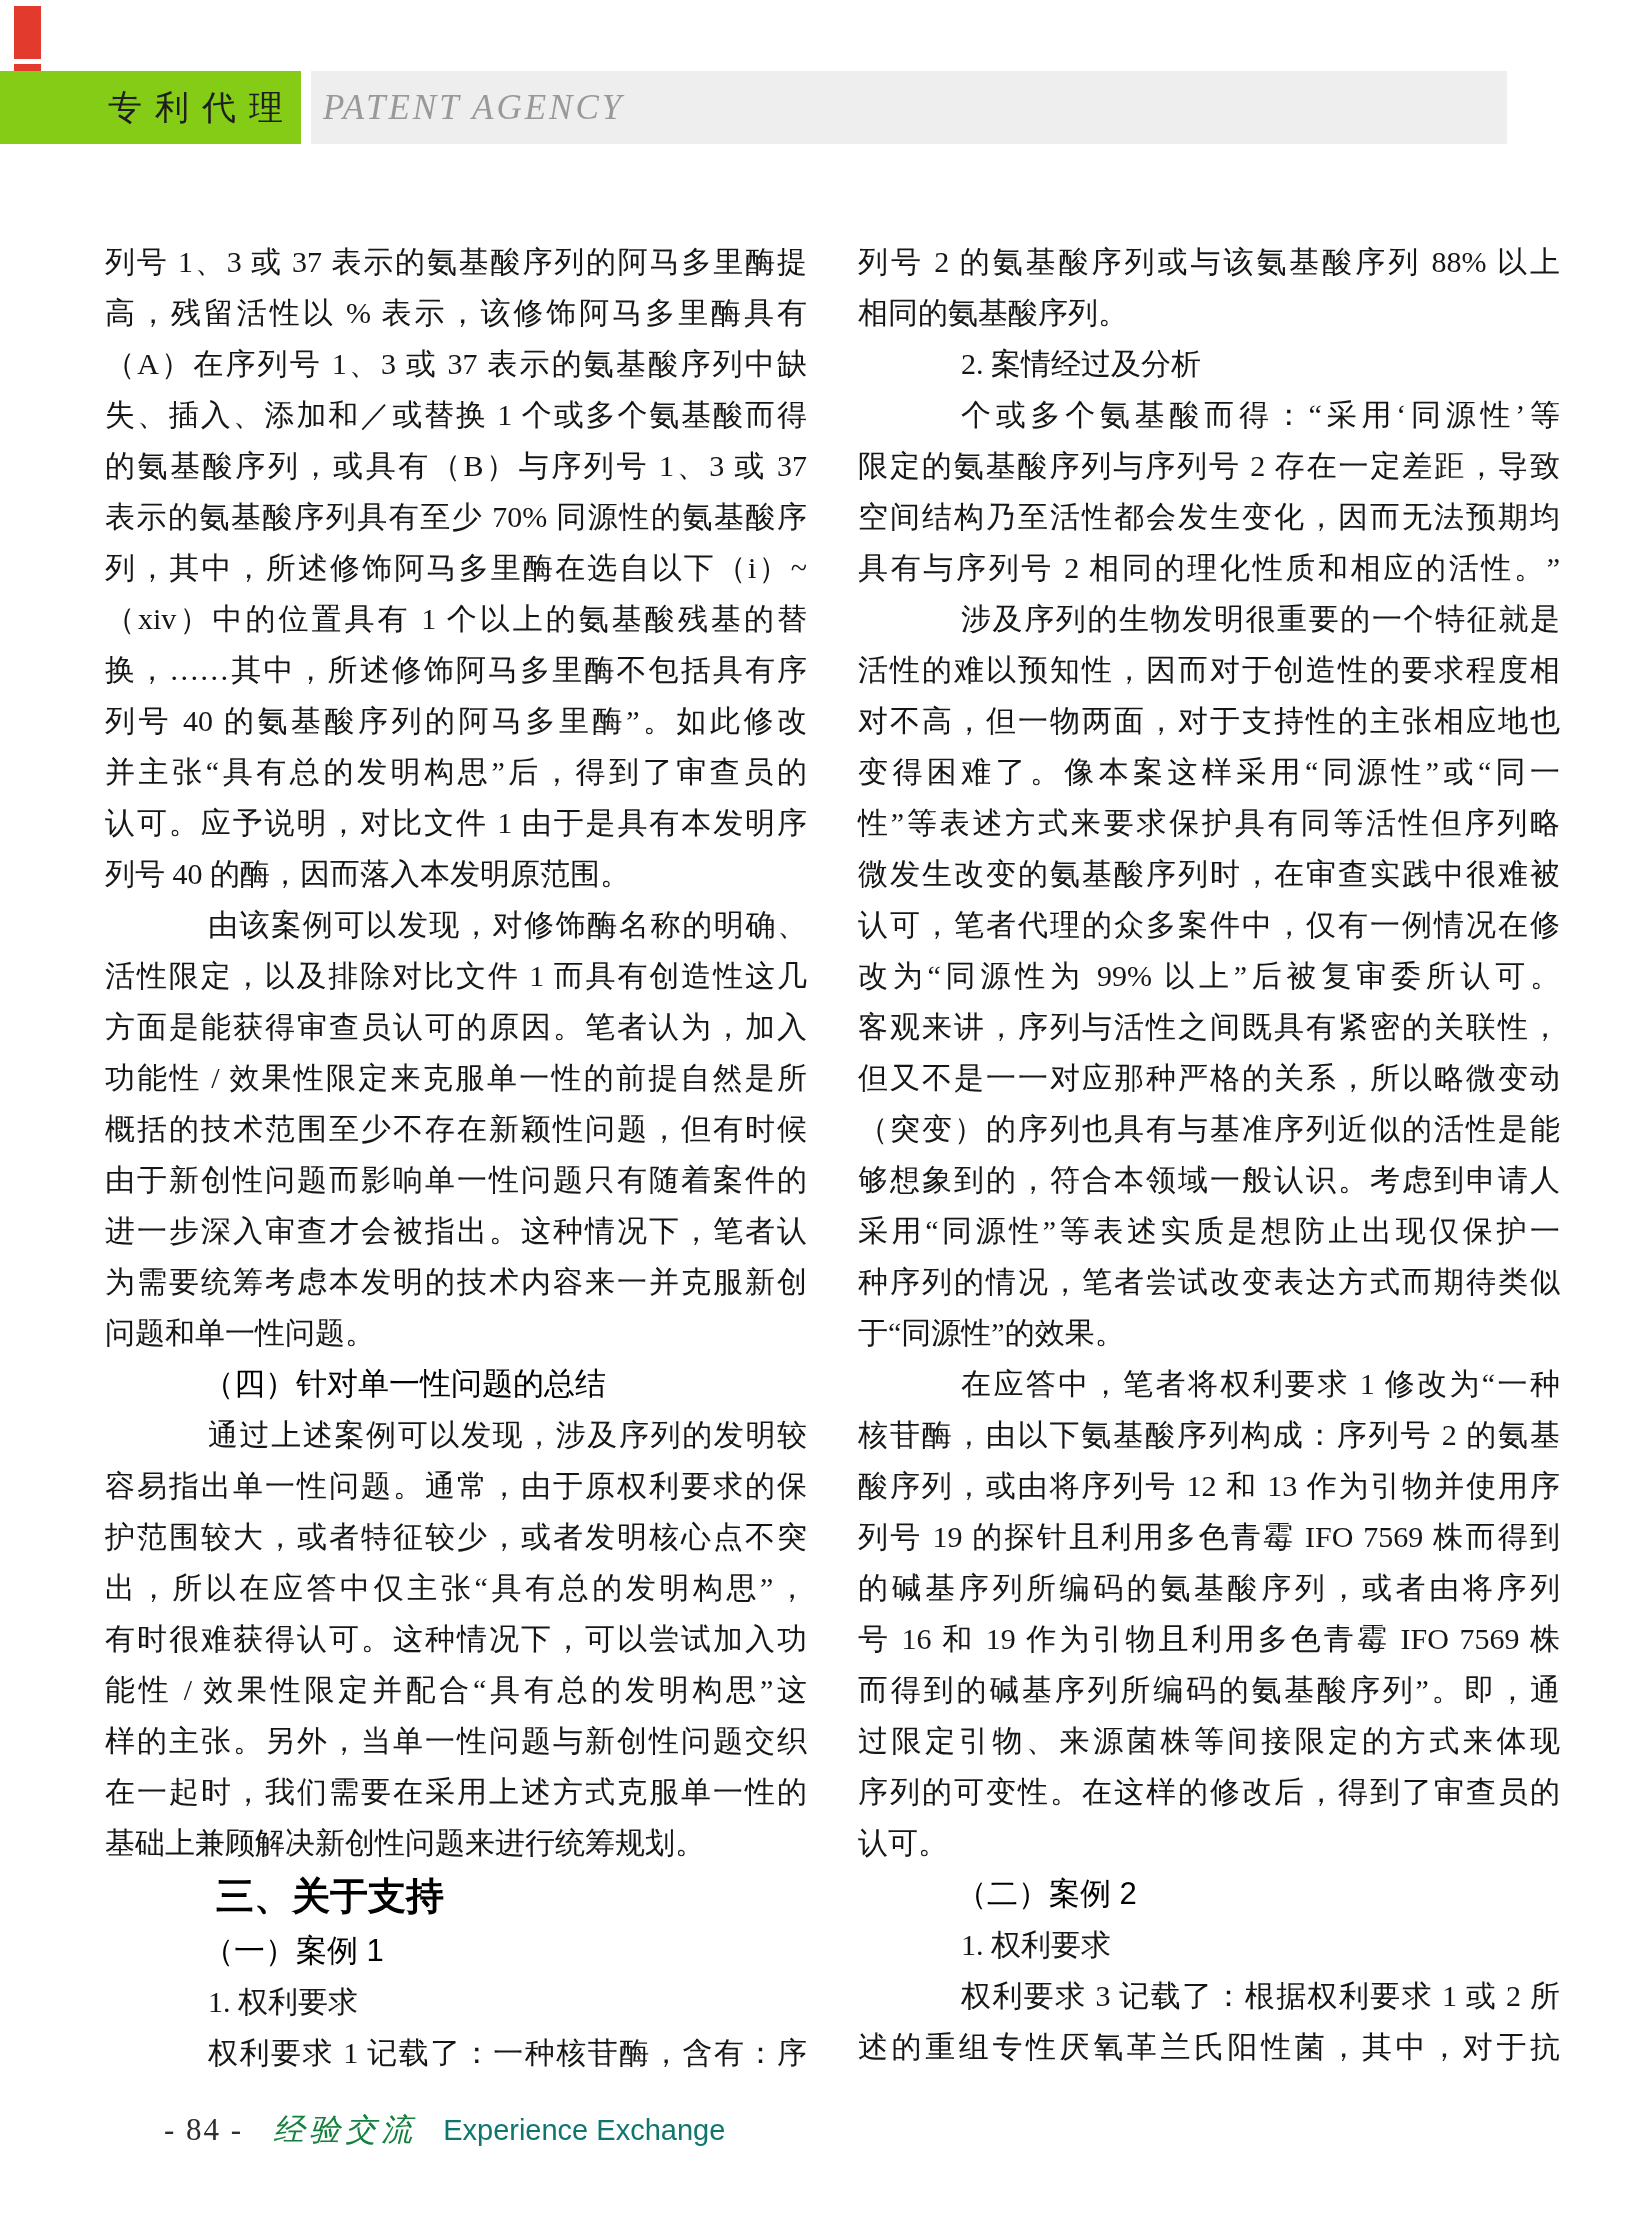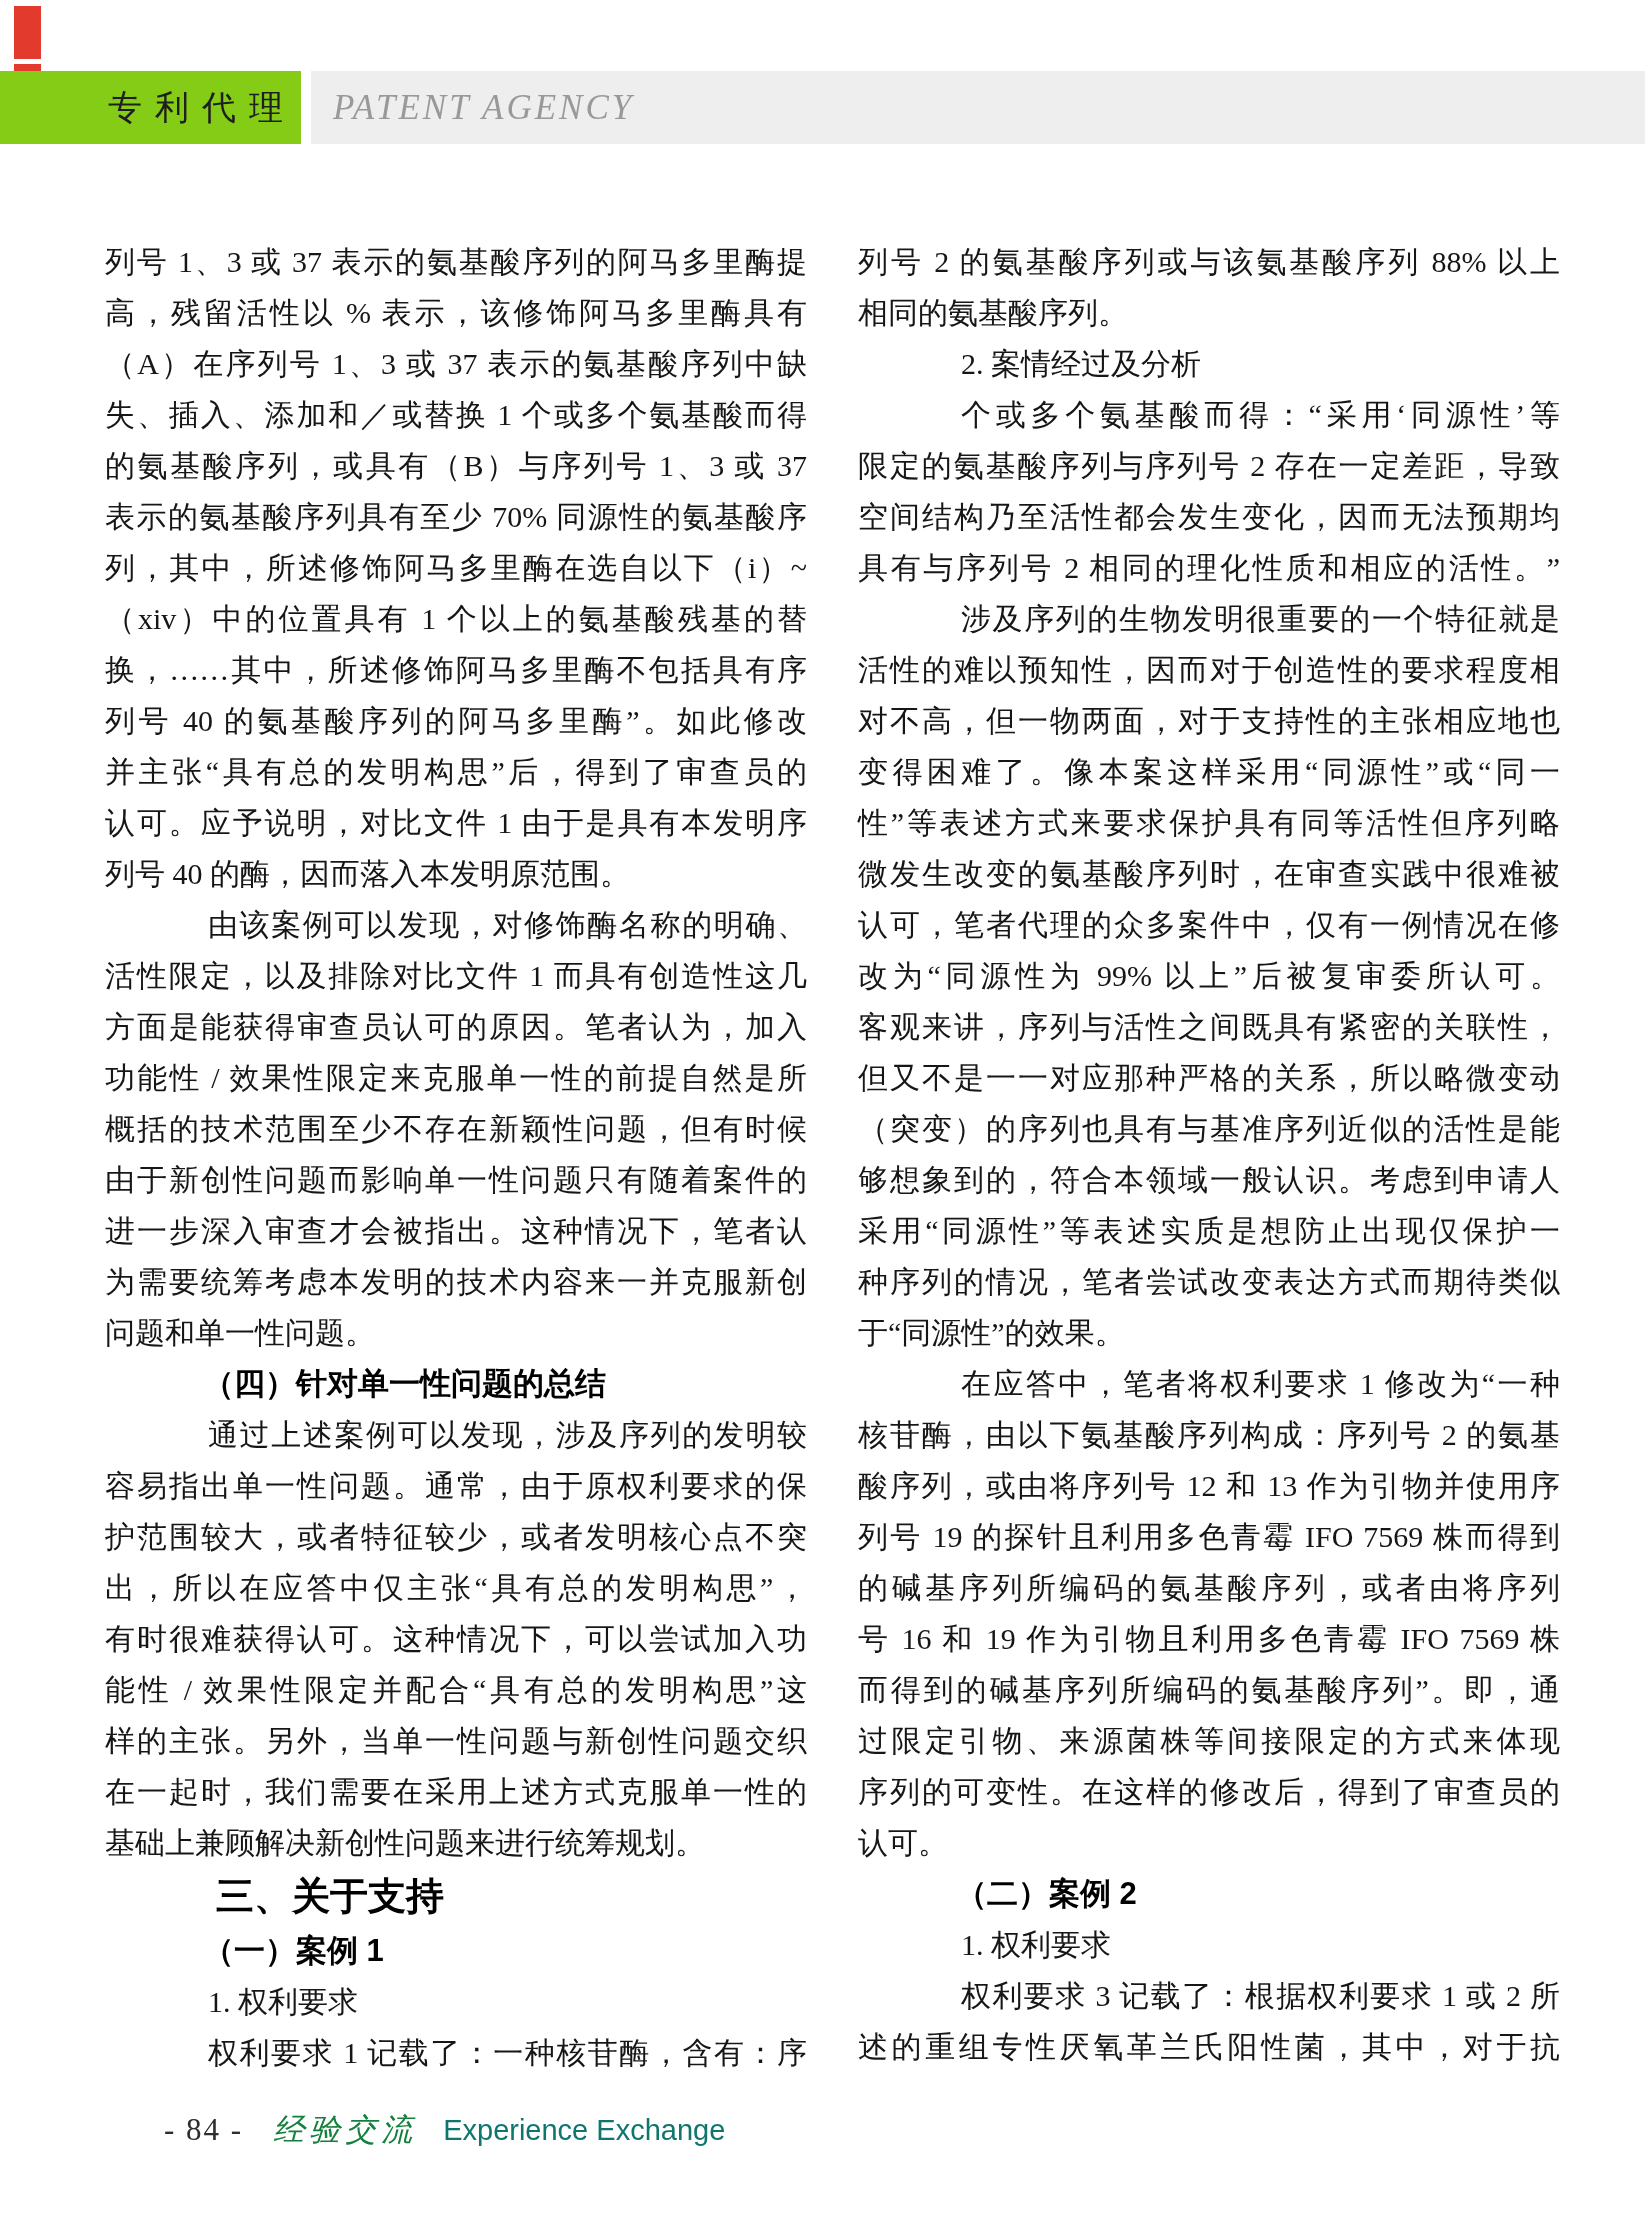--- a/index.html
+++ b/index.html
@@ -12,37 +12,37 @@
   .corner-mark{position:absolute;left:14px;width:27px;background:#e23b2e;}
   .corner-mark.m1{top:6px;height:53px;}
   .corner-mark.m2{top:64px;height:64px;}
   
   .band{position:absolute;top:71px;height:73px;display:flex;align-items:center;box-sizing:border-box;}
   .band-cn{left:0;width:301px;background:#ebeae8;justify-content:flex-end;padding-right:18px;}
   .band-cn span{
     font-family:"Liberation Sans","DejaVu Sans",sans-serif;
     font-size:34px;color:#1f1f1f;letter-spacing:13px;margin-right:-13px;white-space:nowrap;
   }
-  .band-en{left:311px;width:1334px;background:#efeeee;justify-content:flex-start;padding-left:22px;}
+  .band-en{left:311px;width:1196px;background:#efeeee;justify-content:flex-start;padding-left:12px;}
   .band-en span{
     font-style:italic;font-size:35px;color:#9b9998;letter-spacing:3px;white-space:nowrap;
   }
   
   .col{position:absolute;top:236px;width:702px;}
   .col-left{left:105px;}
   .col-right{left:858px;}
   .line{
     height:51px;line-height:51px;font-size:30px;color:#161616;
     box-sizing:border-box;
   }
   .line.fill{text-align:justify;text-align-last:justify;text-justify:inter-character;}
   .line.indent{text-indent:103px;}
   .line.sub{padding-left:103px;}
   .line.h3{
-    font-family:"Liberation Sans","DejaVu Sans",sans-serif;font-weight:bold;
+    font-family:"Liberation Sans","DejaVu Sans",sans-serif;font-weight:normal;
     font-size:31px;padding-left:98px;color:#000;
   }
   .line.h2{
     font-family:"Liberation Sans","DejaVu Sans",sans-serif;font-weight:bold;
     font-size:38px;padding-left:111px;height:57px;line-height:57px;color:#000;
   }
   
   .footer{position:absolute;top:2109px;left:164px;display:flex;align-items:baseline;}
   .page-num{font-size:31px;color:#2e2e2e;letter-spacing:2px;white-space:nowrap;}
   .section-cn{font-style:italic;font-size:31px;color:#15803d;margin-left:30px;letter-spacing:5px;white-space:nowrap;}

